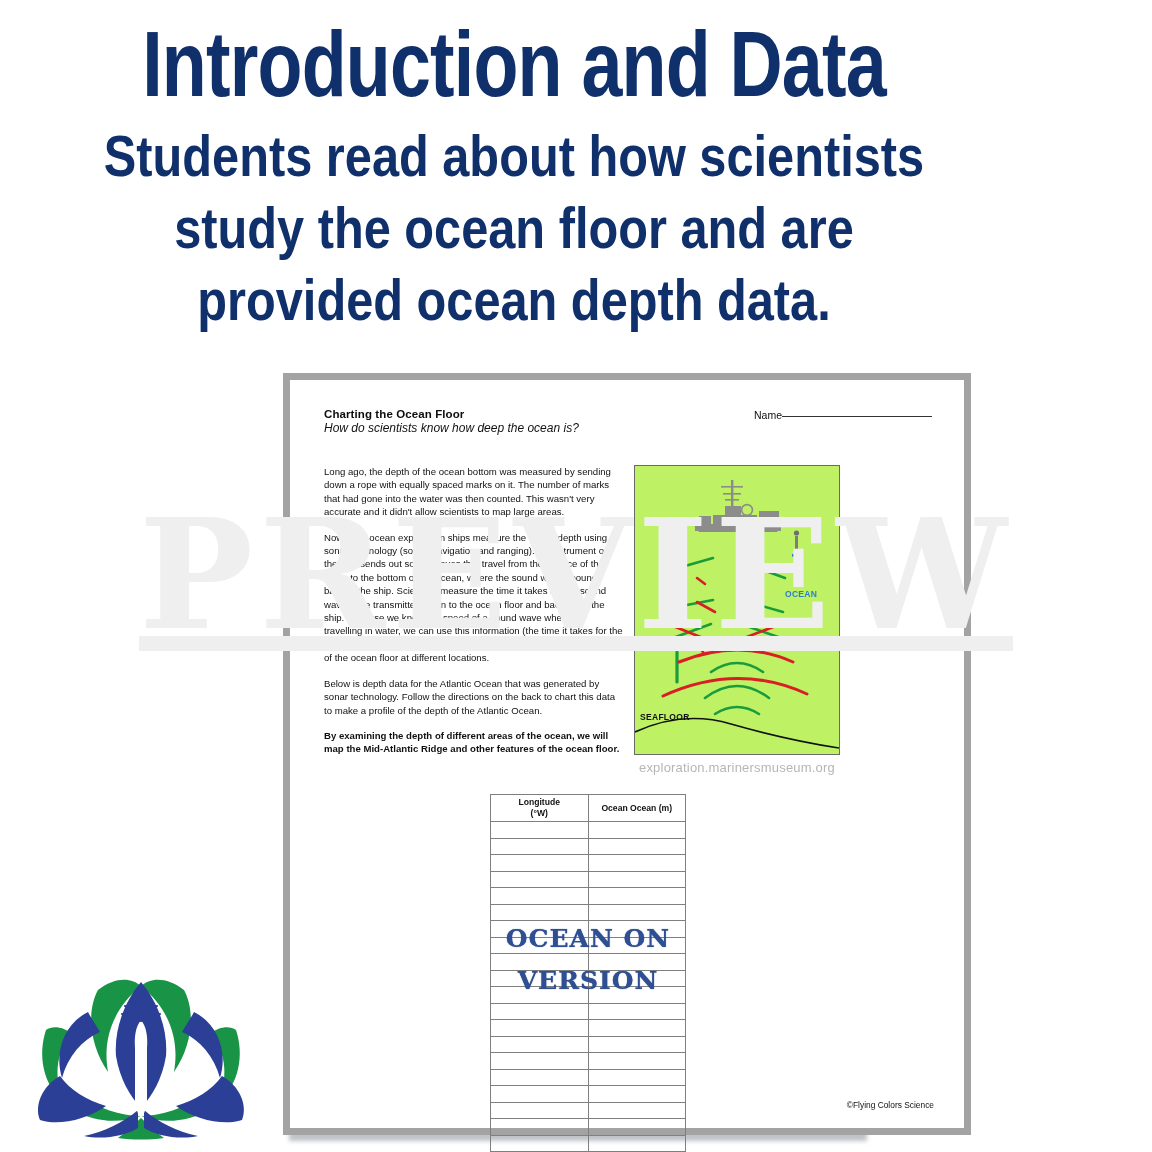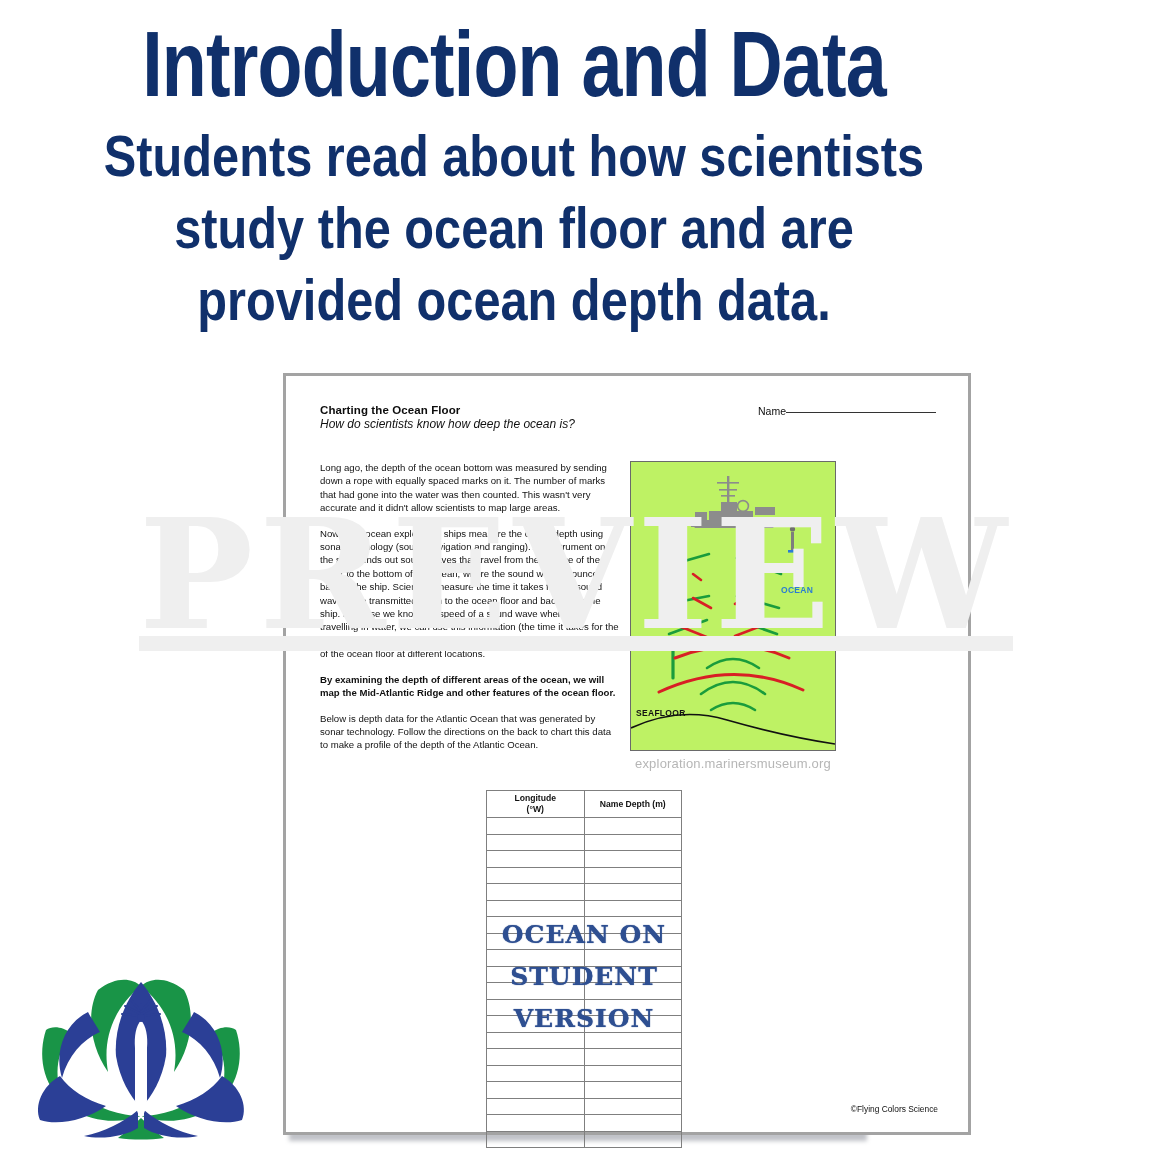--- a/index.html
+++ b/index.html
@@ -39,21 +39,21 @@
   #worksheet-shadow{
     position:absolute; left:289px; top:379px;
     width:578px; height:762px;
     background:rgba(90,95,110,0.38);
     filter:blur(2px);
   }
   #worksheet{
     position:absolute; left:283px; top:373px;
     width:688px; height:762px;
     background:#ffffff;
-    border:3px solid #a3a3a3;
+    border:7px solid #a3a3a3;
     box-sizing:border-box;
     text-decoration:underline;
   }
   #worksheet-inner{
     position:absolute; left:0; top:0; right:0; bottom:0;
     padding:28px 26px 10px 34px;
     box-sizing:border-box;
   }
 
   
@@ -184,22 +184,22 @@
       <div id="ws-title">Charting the Ocean Floor</div>
       <div id="name-line"><span>Name</span><span class="rule"></span></div>
     </div>
 
     <div id="ws-question">How do scientists know how deep the ocean is?</div>
 
     <div class="body-cols">
       <div class="text-col">
         <p class="para">Long ago, the depth of the ocean bottom was measured by sending down a rope with equally spaced marks on it.  The number of marks that had gone into the water was then counted.  This wasn't very accurate and it didn't allow scientists to map large areas.</p>
         <p class="para">Now most ocean exploration ships measure the ocean depth using sonar technology (sound navigation and ranging).  An instrument on the ship sends out sound waves that travel from the surface of the water to the bottom of the ocean, where the sound waves bounce back to the ship.  Scientists measure the time it takes for the sound wave to be transmitted down to the ocean floor and back up to the ship.  Because we know the speed of a sound wave when it is travelling in water, we can use this information (the time it takes for the sound wave to get to the ocean floor and back) to calculate the depth of the ocean floor at different locations.</p>
+        <p class="para">Below is depth data for the Atlantic Ocean that was generated by sonar technology.  Follow the directions on the back to chart this data to make a profile of the depth of the Atlantic Ocean.</p>
         <p class="para bold">By examining the depth of different areas of the ocean, we will map the Mid-Atlantic Ridge and other features of the ocean floor.</p>
-        <p class="para">Below is depth data for the Atlantic Ocean that was generated by sonar technology.  Follow the directions on the back to chart this data to make a profile of the depth of the Atlantic Ocean.</p>
       </div>
 
       <div class="fig-col">
         <div id="figure-box">
           <svg width="204" height="286" viewBox="0 0 204 286">
 
             <g fill="#8c8c8c">
               <rect x="60" y="58" width="86" height="7"></rect>
               <path d="M58 58 L148 58 L142 66 L64 66 Z"></path>
               <rect x="78" y="49" width="44" height="9"></rect>
@@ -263,21 +263,21 @@
     </div>
 
     <div id="table-wrap">
       <table id="depth-table">
         <thead>
           <tr>
             <th>
               <span>Longitude</span><br>
               <span>(°W)</span>
             </th>
-            <th>Name Depth (m)</th>
+            <th>Ocean Ocean (m)</th>
           </tr>
         </thead>
         <tbody id="depth-tbody">
             <tr>
               <td></td>
               <td></td>
             </tr>
             <tr>
               <td></td>
               <td></td>
@@ -351,21 +351,20 @@
               <td></td>
             </tr>
             <tr>
               <td></td>
               <td></td>
             </tr>
           </tbody>
       </table>
       <div id="table-overlay">
         <div>OCEAN  ON</div>
-        <div>STUDENT</div>
         <div>VERSION</div>
       </div>
     </div>
 
     <div id="ws-footer">©Flying Colors Science</div>
   </div>
 </div>
 
 <div id="preview-watermark">PREVIEW</div>
 

